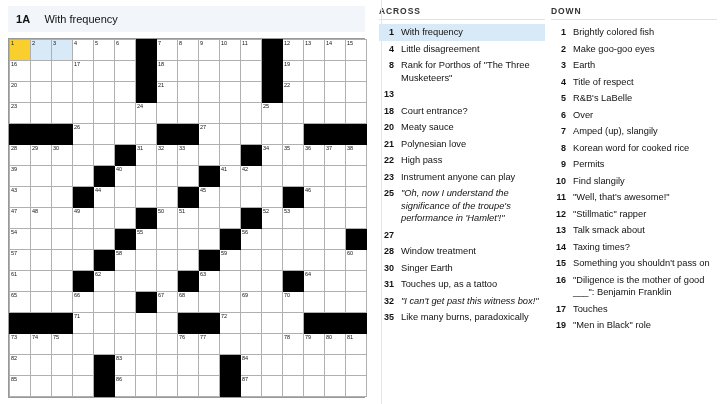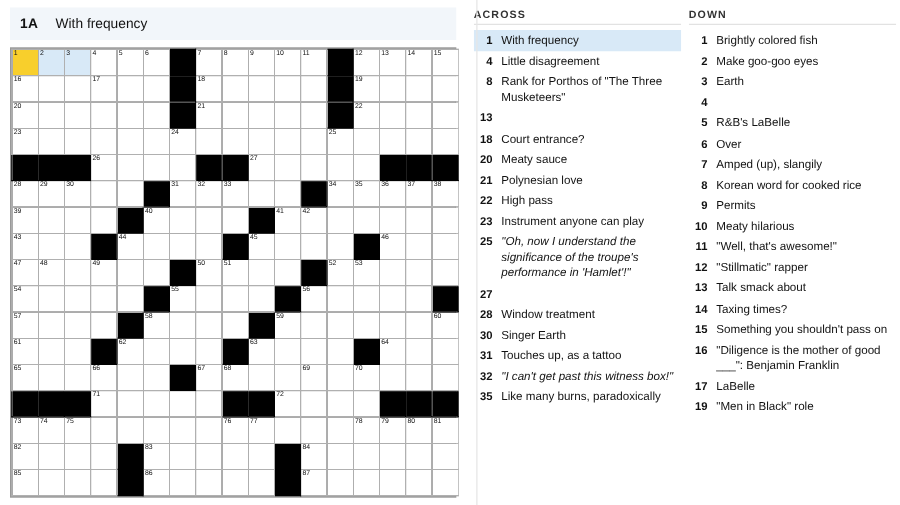--- a/index.html
+++ b/index.html
@@ -731,20 +731,21 @@
           <li>
             <span class="cn">2</span>
             <span class="ct">Make goo-goo eyes</span>
           </li>
           <li>
             <span class="cn">3</span>
             <span class="ct">Earth</span>
           </li>
           <li>
             <span class="cn">4</span>
+            <span class="ct">Title of respect</span>
           </li>
           <li>
             <span class="cn">5</span>
             <span class="ct">R&amp;B's LaBelle</span>
           </li>
           <li>
             <span class="cn">6</span>
             <span class="ct">Over</span>
           </li>
           <li>
@@ -754,21 +755,21 @@
           <li>
             <span class="cn">8</span>
             <span class="ct">Korean word for cooked rice</span>
           </li>
           <li>
             <span class="cn">9</span>
             <span class="ct">Permits</span>
           </li>
           <li>
             <span class="cn">10</span>
-            <span class="ct">Meaty hilarious</span>
+            <span class="ct">Find slangily</span>
           </li>
           <li>
             <span class="cn">11</span>
             <span class="ct">"Well, that's awesome!"</span>
           </li>
           <li>
             <span class="cn">12</span>
             <span class="ct">"Stillmatic" rapper</span>
           </li>
           <li>
@@ -782,21 +783,21 @@
           <li>
             <span class="cn">15</span>
             <span class="ct">Something you shouldn't pass on</span>
           </li>
           <li>
             <span class="cn">16</span>
             <span class="ct">"Diligence is the mother of good ___": Benjamin Franklin</span>
           </li>
           <li>
             <span class="cn">17</span>
-            <span class="ct">LaBelle</span>
+            <span class="ct">Touches</span>
           </li>
           <li>
             <span class="cn">19</span>
             <span class="ct">"Men in Black" role</span>
           </li>
         </ul>
     </div>
 
   </div>
 </div>

